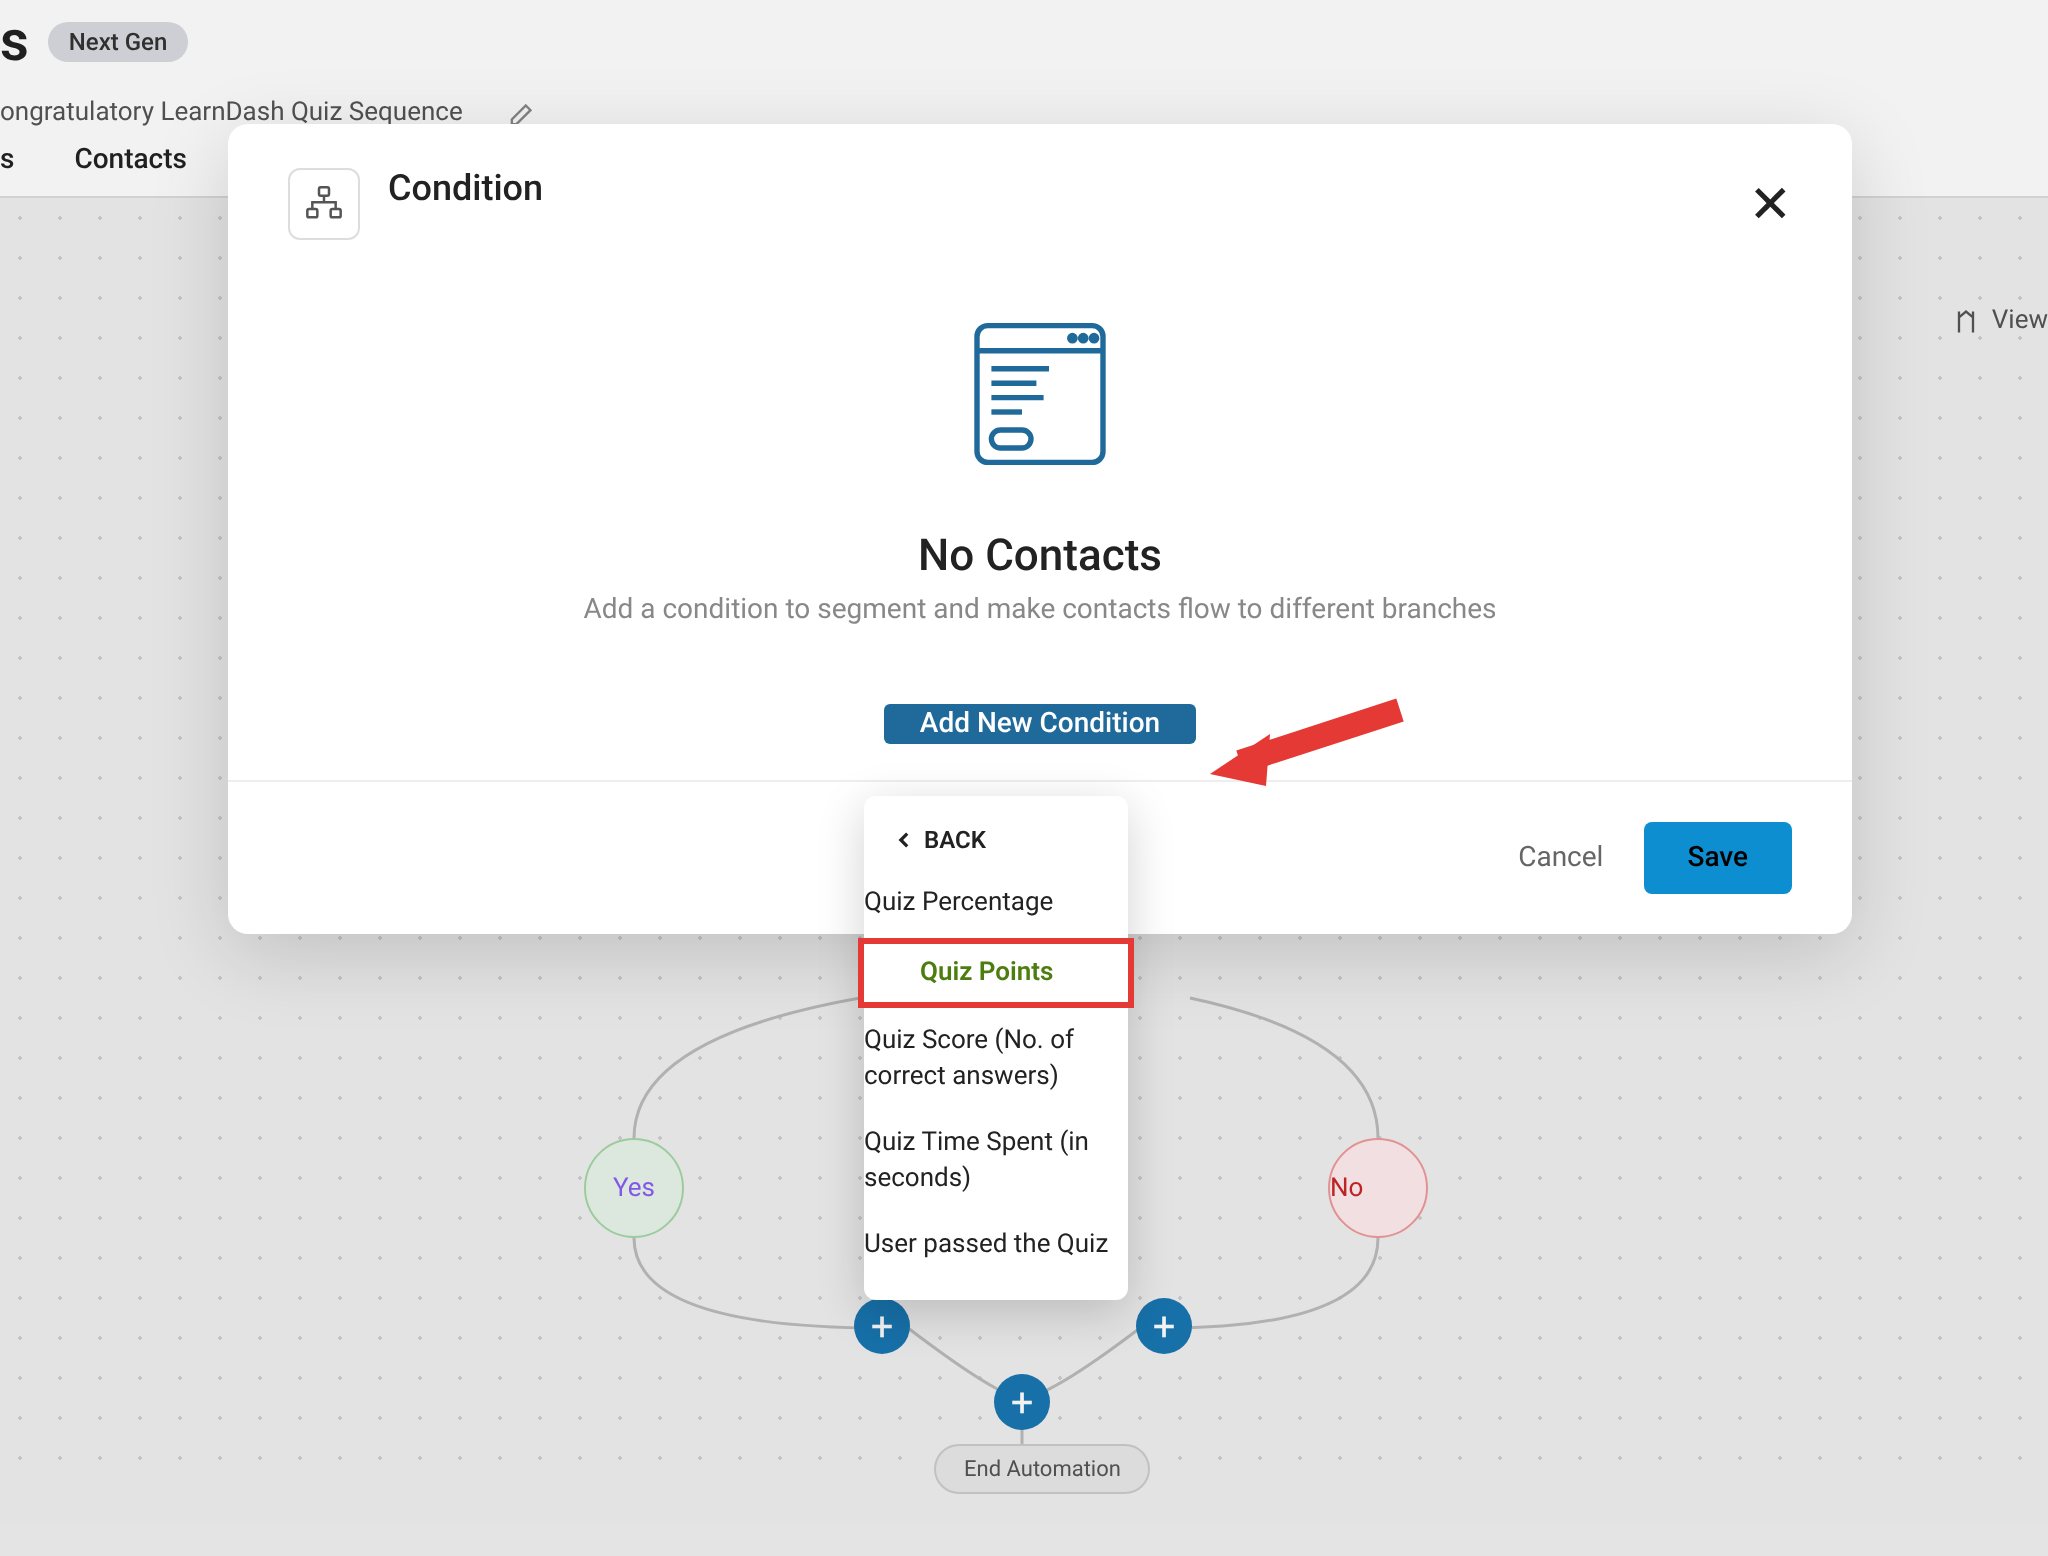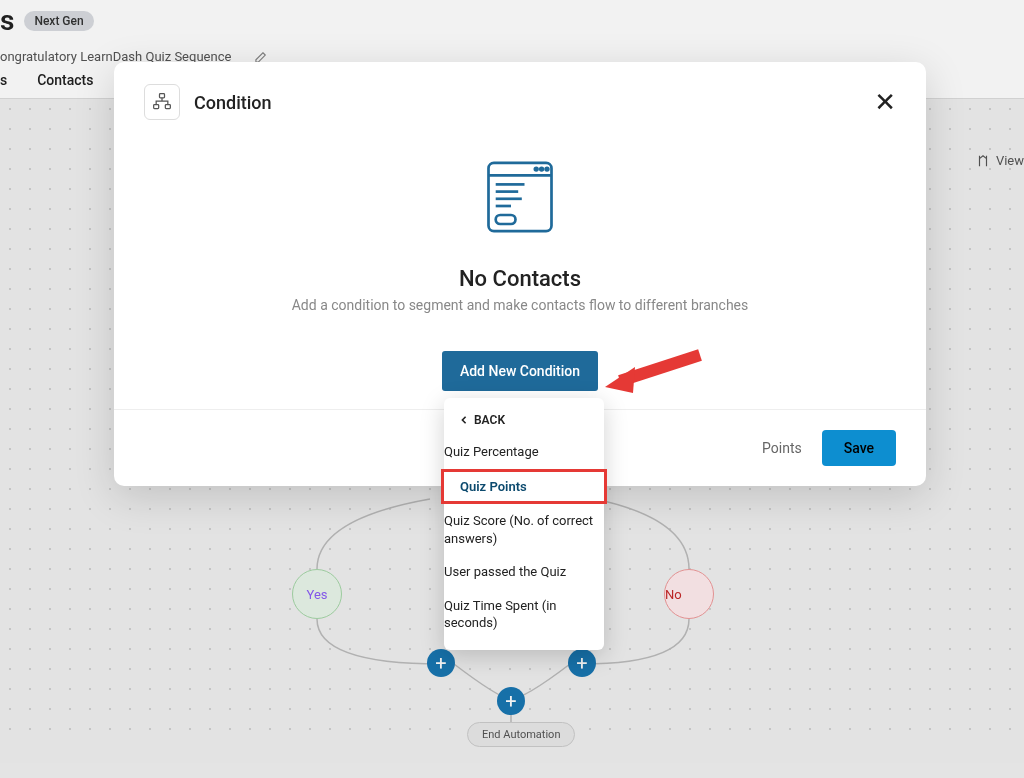--- a/index.html
+++ b/index.html
@@ -27,38 +27,38 @@
 .plus-center { left: 497px; top: 588px; }
 .node-end { position: absolute; left: 467px; top: 623px; background: #e8e8e8; border: 1px solid #ccc; border-radius: 14px; padding: 5px 14px; font-size: 11px; color: #555; }
 
 
 .edges { position: absolute; inset: 0; pointer-events: none; }
 
 
 .overlay { position: absolute; inset: 0; background: rgba(0,0,0,0.05); }
 .modal { position: absolute; left: 114px; top: 62px; width: 812px; background: #fff; border-radius: 10px; box-shadow: 0 10px 40px rgba(0,0,0,0.15); }
 .modal-header { display: flex; align-items: center; justify-content: space-between; padding: 22px 30px; }
-.modal-header-left { display: flex; align-items: center; gap: 14px; }
+.modal-header-left { display: flex; gap: 14px; }
 .condition-icon-box { width: 36px; height: 36px; border: 1px solid #ddd; border-radius: 6px; display: flex; align-items: center; justify-content: center; }
 .modal-title { font-size: 18px; font-weight: 500; color: #222; }
 .close-btn { font-size: 26px; color: #222; cursor: pointer; background: none; border: none; }
 .modal-body { text-align: center; padding: 10px 30px 0 30px; }
 .illustration { margin: 0 auto 20px; }
 .body-title { font-size: 22px; font-weight: 500; color: #222; margin-bottom: 6px; }
 .body-sub { font-size: 14px; color: #888; margin-bottom: 38px; }
-.add-btn { display: inline-block; background: #1f6a9a; color: #fff; padding: 12px 18px; font-size: 14px; font-weight: 500; border: none; border-radius: 3px; cursor: pointer; }
+.add-btn { display: inline-block; background: #1f6a9a; color: #fff; padding: 2px 18px; font-size: 14px; font-weight: 500; border: none; border-radius: 3px; cursor: pointer; }
 .modal-footer { border-top: 1px solid #eee; padding: 20px 30px; display: flex; justify-content: flex-end; gap: 20px; align-items: center; margin-top: 18px; }
 .cancel-btn { background: none; border: none; font-size: 14px; color: #666; cursor: pointer; }
 .save-btn { background: #0d8ed0; color: #000000; border: none; border-radius: 4px; padding: 10px 22px; font-size: 14px; font-weight: 500; cursor: pointer; }
 
 
-.dropdown { position: absolute; left: 444px; top: 398px; width: 160px; background: #fff; border-radius: 6px; box-shadow: 0 6px 24px rgba(0,0,0,0.18); padding: 10px 0; }
+.dropdown { position: absolute; left: 432px; top: 398px; width: 132px; background: #fff; border-radius: 6px; box-shadow: 0 6px 24px rgba(0,0,0,0.18); padding: 10px 0; }
 .dd-back { display: flex; align-items: center; gap: 6px; padding: 5px 16px 8px 16px; font-size: 12px; font-weight: 600; color: #222; cursor: pointer; }
 .dd-item { padding: 8px 0; font-size: 13px; color: #222; cursor: pointer; line-height: 1.35; }
-.dd-item.highlighted { border: 3px solid #e53935; color: #0c4a6e; font-weight: 600; margin: 0 -3px; padding: 6px 16px; }
+.dd-item.highlighted { border: 3px solid #e53935; color: #4d7c0f; font-weight: 600; margin: 0 -3px; padding: 6px 28px; }
 
 
 .arrow-anno { position: absolute; left: 605px; top: 345px; }
 
 </style>
 </head>
 <body>
 
 <div class="bg-page">
   <div class="bg-header">
@@ -143,37 +143,37 @@
         <line x1="23" y1="60" x2="40" y2="60"></line>
         <rect x="23" y="70" width="22" height="10" rx="5"></rect>
       </svg>
     </div>
     <div class="body-title">No Contacts</div>
     <div class="body-sub">Add a condition to segment and make contacts flow to different branches</div>
     <button class="add-btn">Add New Condition</button>
   </div>
 
   <div class="modal-footer">
-    <button class="cancel-btn">Points</button>
+    <button class="cancel-btn">Cancel</button>
     <button class="save-btn">Save</button>
   </div>
 </div>
 
 <div class="dropdown">
   <div class="dd-back">
     <svg width="8" height="8" viewBox="0 0 10 10">
         <path d="M7 1L3 5l4 4" stroke="#222" stroke-width="2" fill="none"></path>
       </svg>
     <span>BACK</span>
   </div>
   <div class="dd-item">Quiz Percentage</div>
   <div class="dd-item highlighted">Quiz Points</div>
   <div class="dd-item">Quiz Score (No. of correct answers)</div>
+  <div class="dd-item">Quiz Time Spent (in seconds)</div>
   <div class="dd-item">User passed the Quiz</div>
-  <div class="dd-item">Quiz Time Spent (in seconds)</div>
 </div>
 
 <div class="arrow-anno">
   <svg width="100" height="60" viewBox="0 0 100 60">
     <path d="M 95 10 L 15 36" stroke="#e53935" stroke-width="12" fill="none"></path>
     <path d="M 0 42 L 30 22 L 28 48 Z" fill="#e53935"></path>
   </svg>
 </div>
 
 </body></html>

